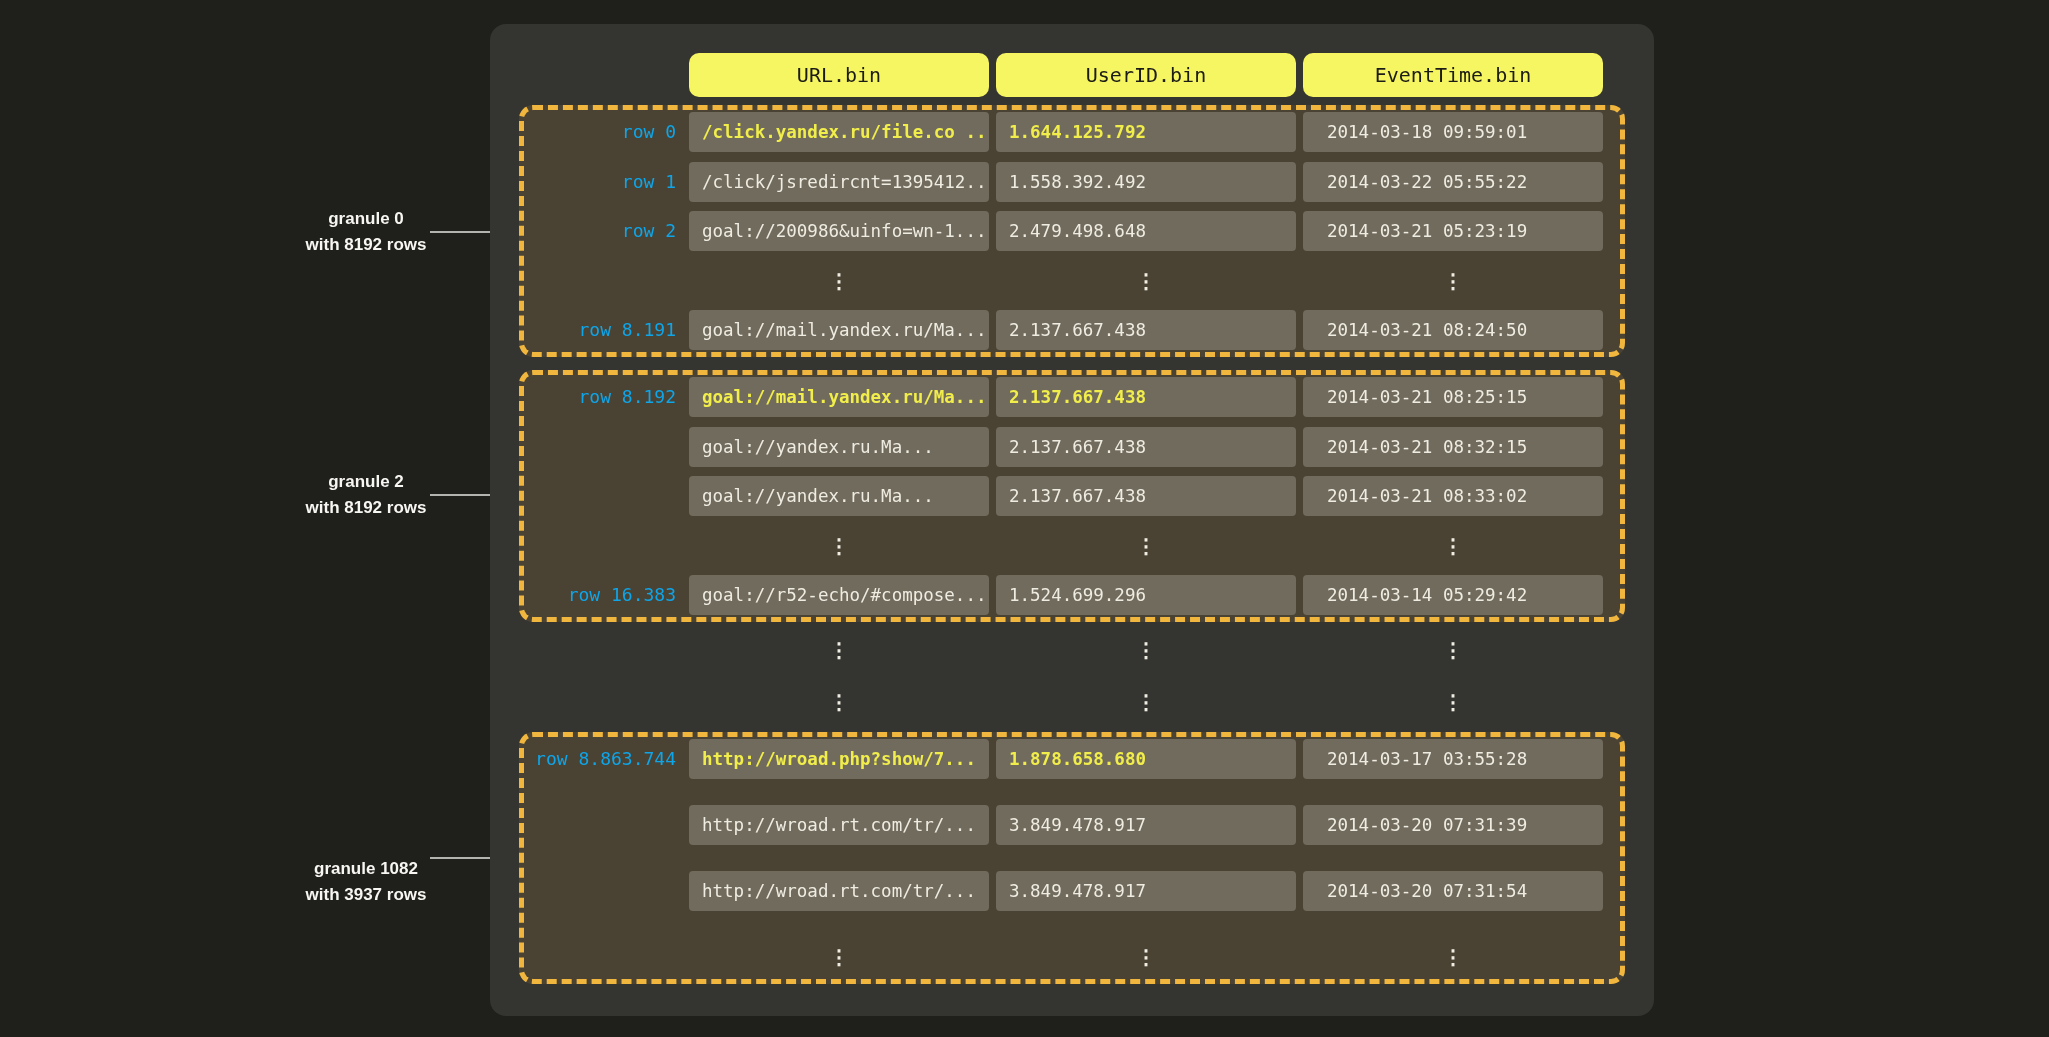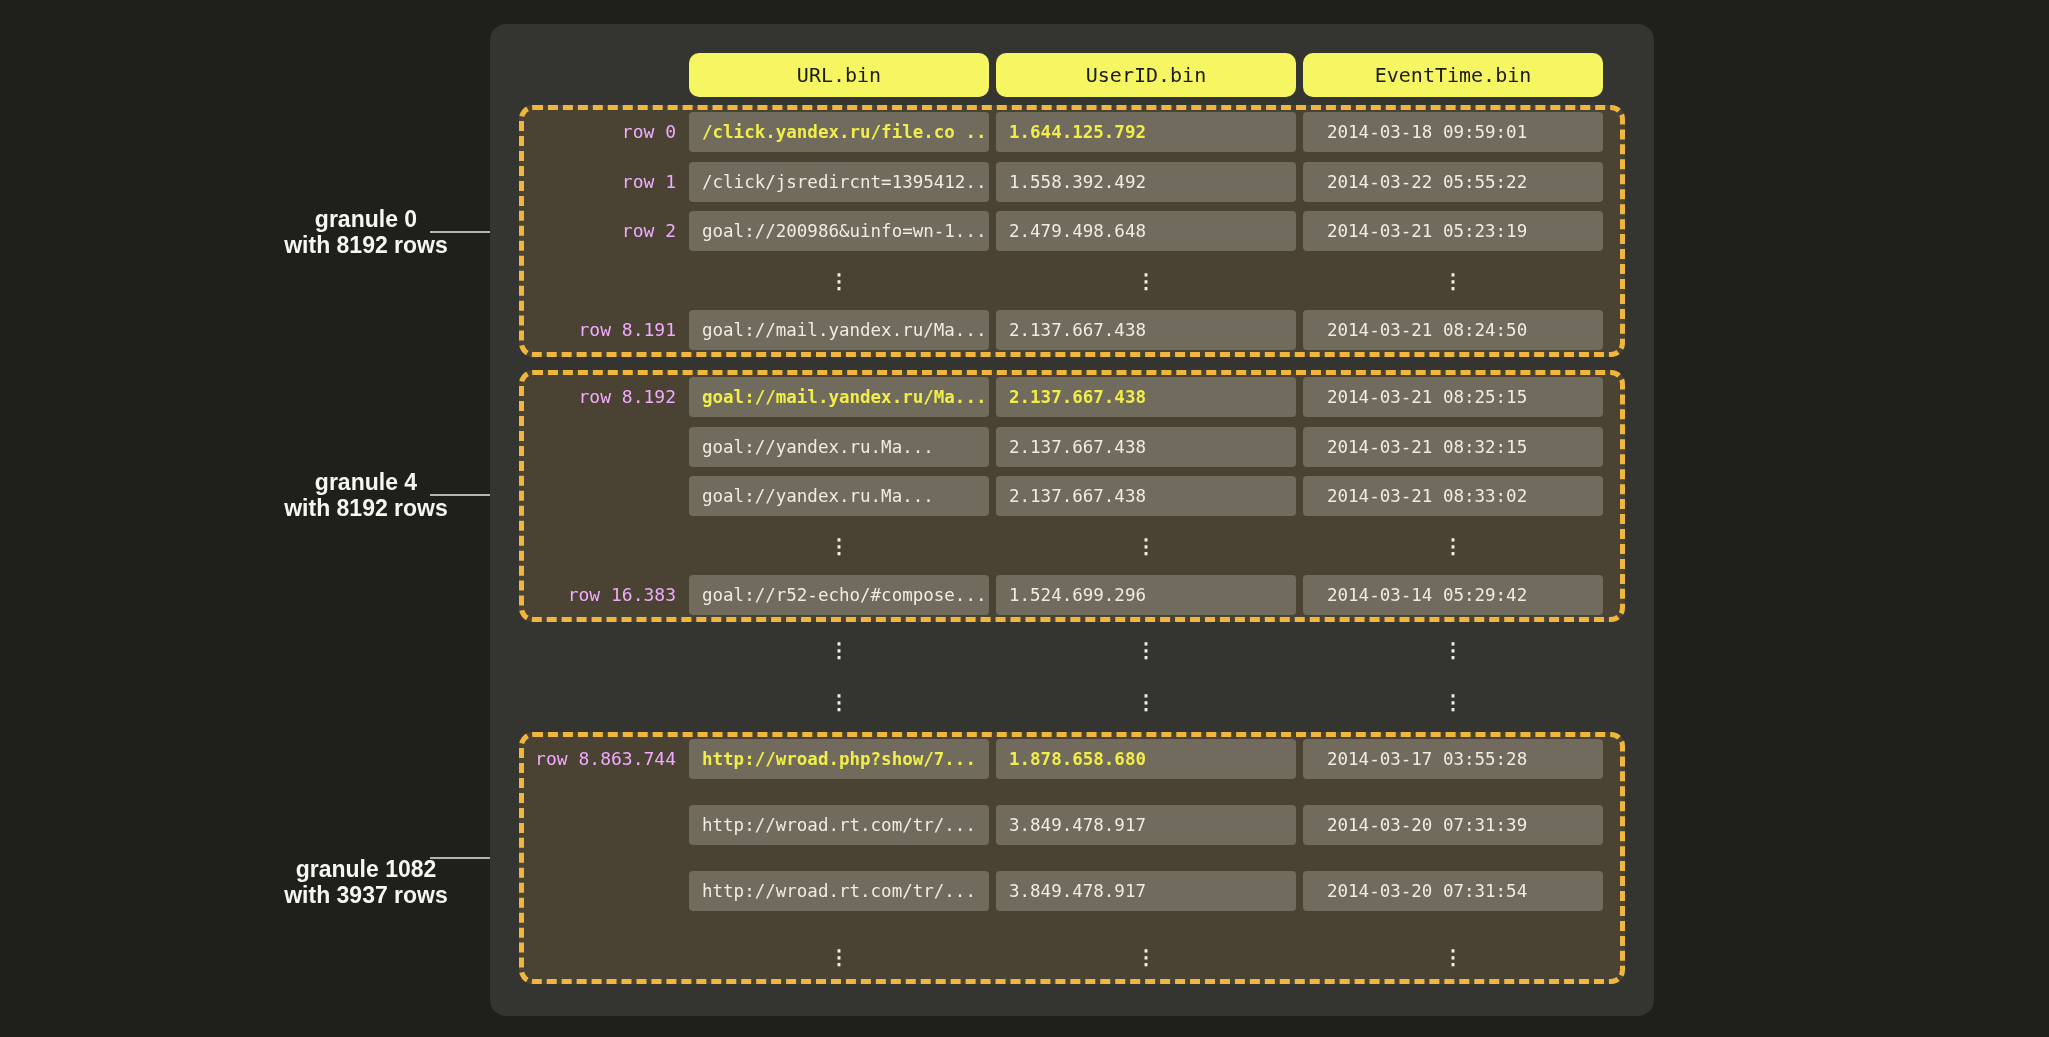--- a/index.html
+++ b/index.html
@@ -31,21 +31,21 @@
     padding:2px 0;
   }
   .gbox.g0 { top:81px; }
   .gbox.g1 { top:346px; }
   .gbox.g2 { top:708px; }
 
   
   .trow { display:flex; height:40px; align-items:center; }
   .rlabel {
     width:165px; padding-right:13px; text-align:right;
-    font-size:18px; color:#f0abfc; line-height:40px; white-space:pre;
+    font-size:18px; color:#0ea5e9; line-height:40px; white-space:pre;
   }
   .cell {
     width:300px; height:40px; margin-right:7px;
     background:#716b5d; border-radius:4px;
     color:#efece1; font-size:17.5px; line-height:40px;
     padding:0 13px; white-space:pre; overflow:hidden;
   }
   .cell:last-child { margin-right:0;padding-left:24px; }
   .cell.hl { color:#f1ee4b; font-weight:bold; }
 
@@ -56,21 +56,21 @@
   }
   .dotcell:last-child { margin-right:0; }
 
   
   .gap-row { position:absolute; left:34px; width:1096px; height:40px; display:flex; align-items:center; }
 
   
   .glabel {
     position:absolute; left:200px; width:332px; text-align:center;
     font-family:"Liberation Sans", sans-serif; font-weight:bold;
-    font-size:23px; line-height:26px; color:#f7f6f2;
+    font-size:17px; line-height:26px; color:#f7f6f2;
   }
   .glabel.l0 { top:206px; }
   .glabel.l1 { top:469px; }
   .glabel.l2 { top:856px; }
 
   .arrow { position:absolute; left:430px; width:78px; height:12px; display:flex; align-items:center; }
   .arrow.a0 { top:226px; }
   .arrow.a1 { top:489px; }
   .arrow.a2 { top:852px; }
   .arrow-line { flex:1; height:2px; background:#b3b3af; }
@@ -87,21 +87,21 @@
 <div class="glabel l0">
   <div>granule 0</div>
   <div>with 8192 rows</div>
 </div>
 <div class="arrow a0">
   <span class="arrow-line"></span>
   <span class="arrow-head"></span>
 </div>
 
 <div class="glabel l1">
-  <div>granule 4</div>
+  <div>granule 2</div>
   <div>with 8192 rows</div>
 </div>
 <div class="arrow a1">
   <span class="arrow-line"></span>
   <span class="arrow-head"></span>
 </div>
 
 <div class="glabel l2">
   <div>granule 1082</div>
   <div>with 3937 rows</div>

